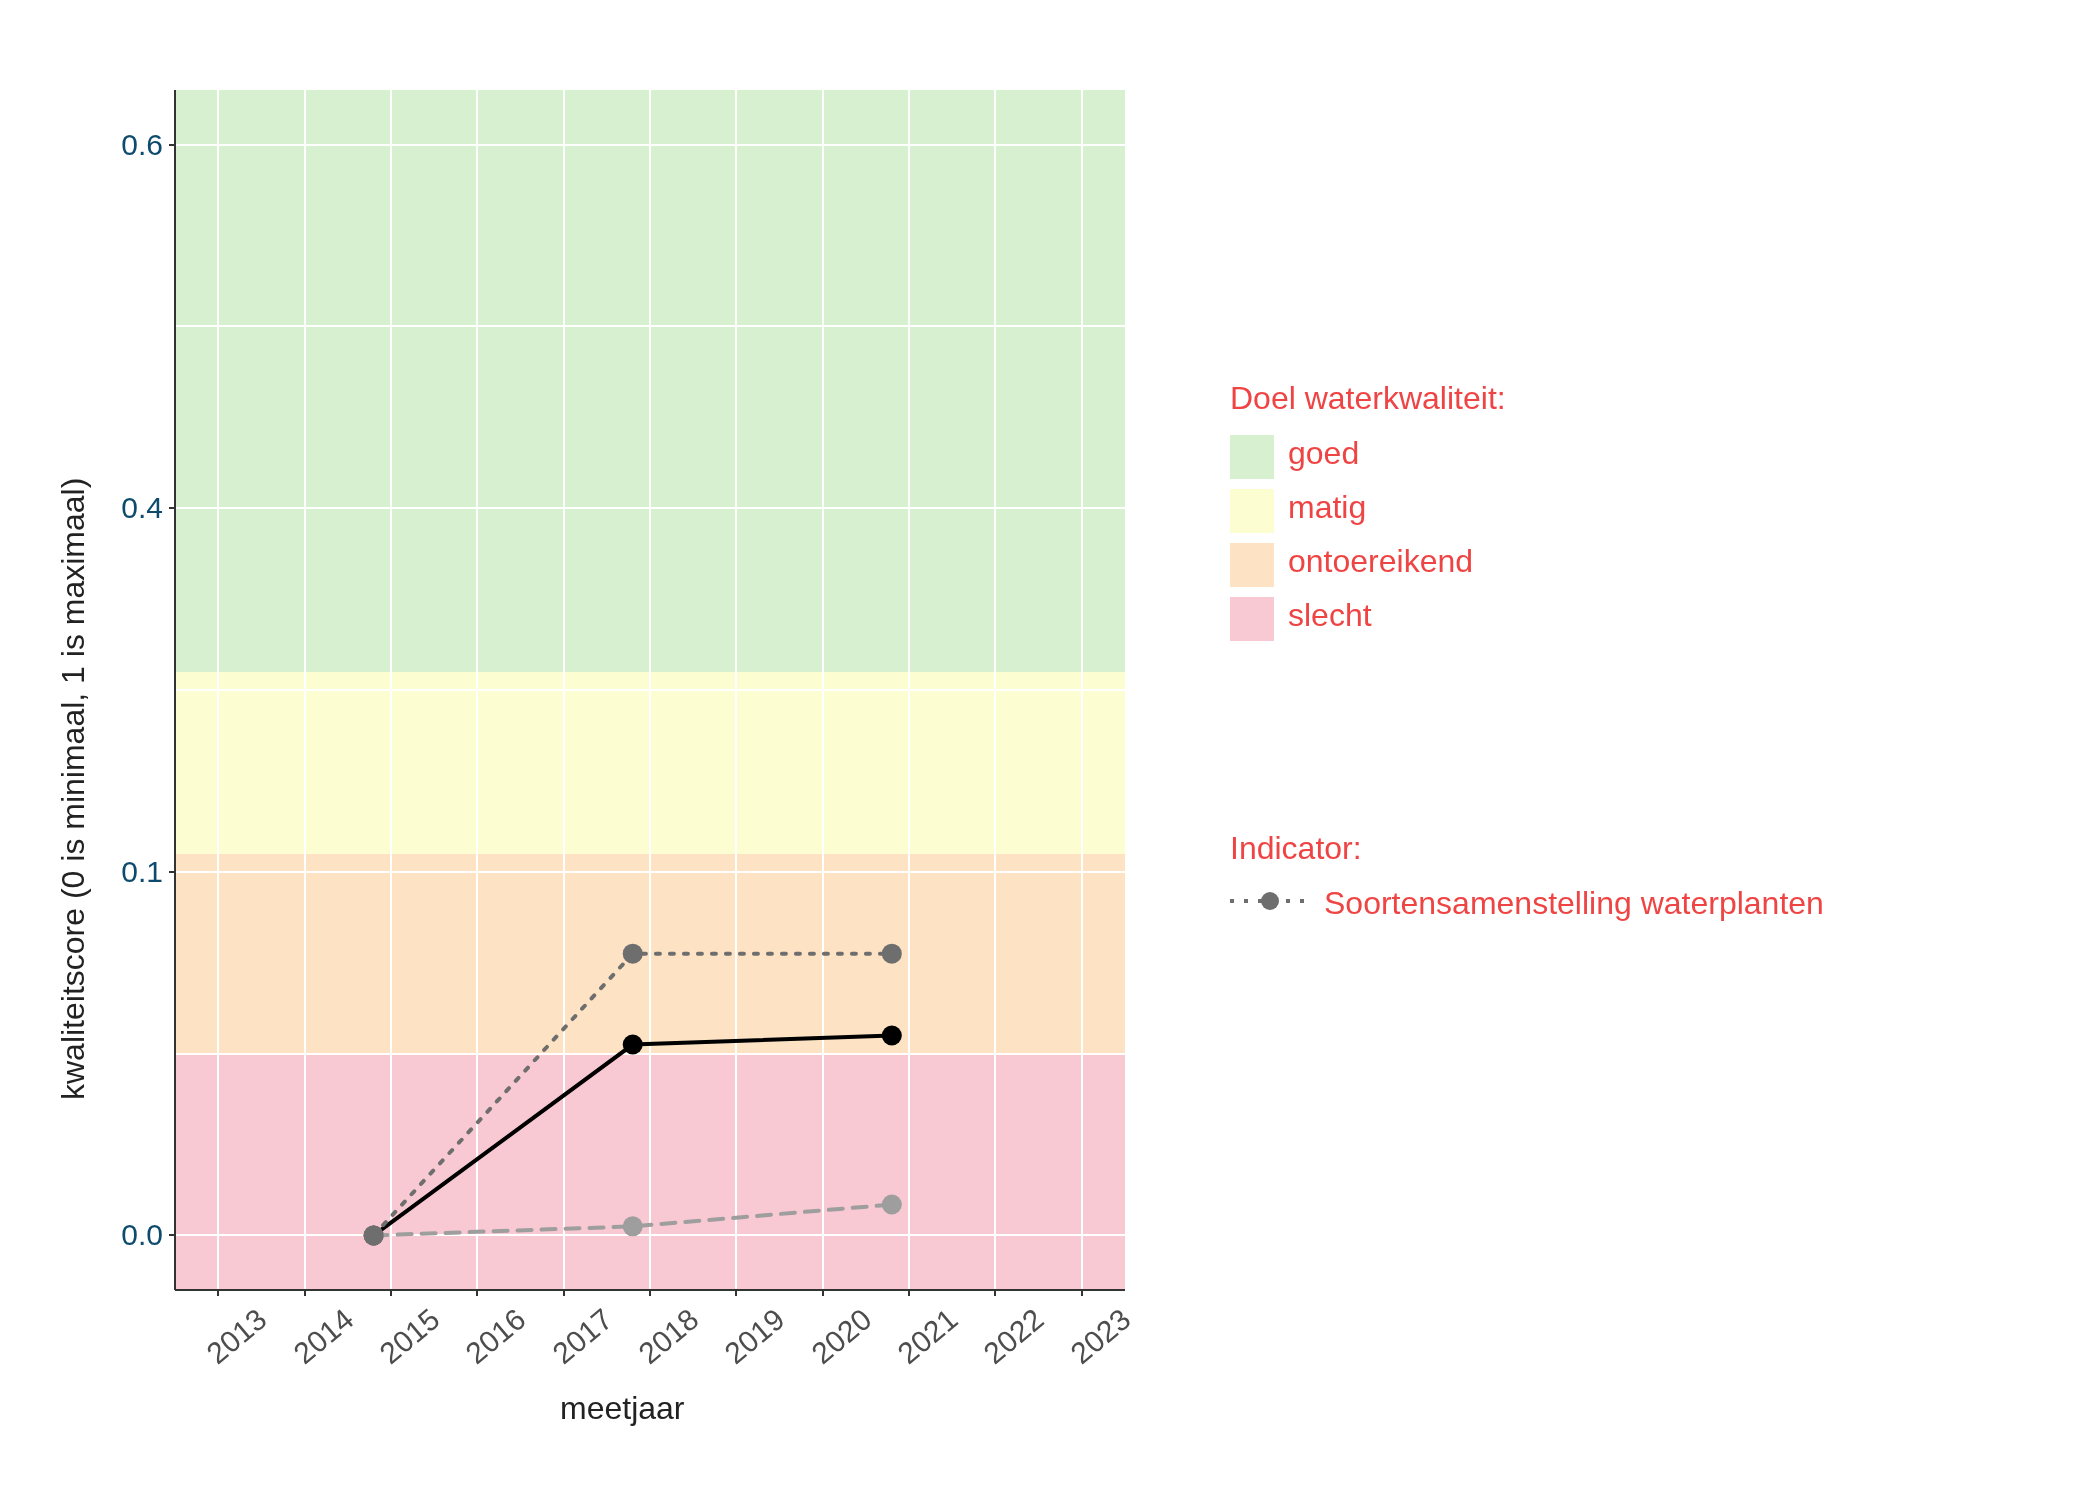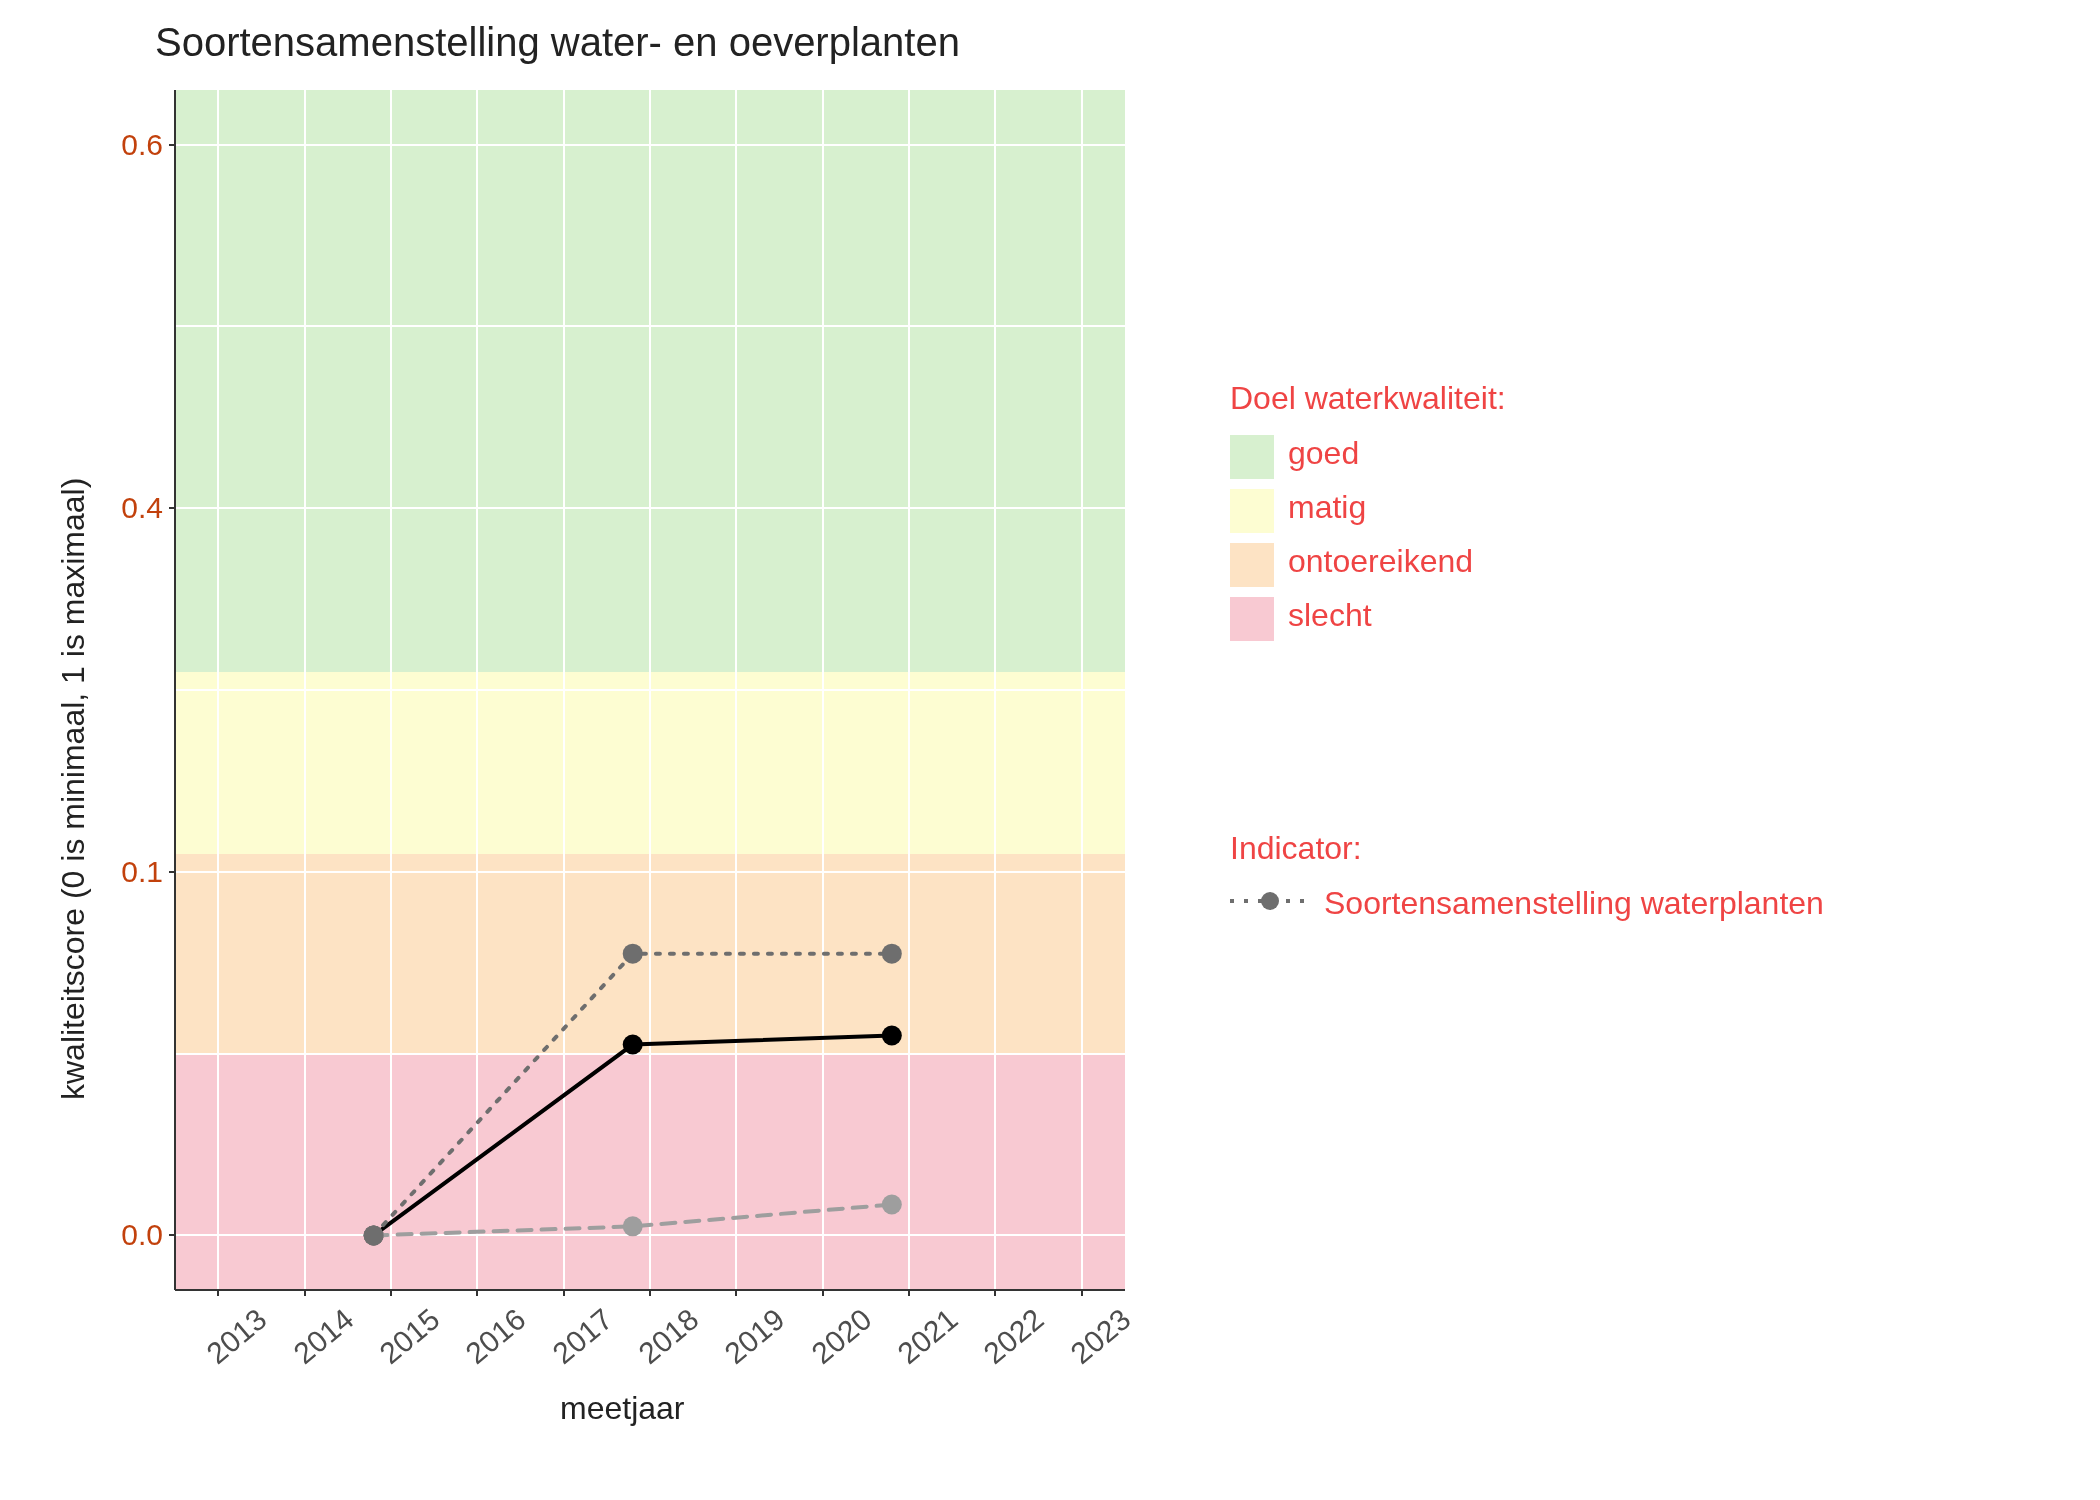--- a/index.html
+++ b/index.html
@@ -46,21 +46,21 @@
     background: #ffffff;
   }
   .gridline-h { height: 2px; left: 0; right: 0; }
   .gridline-v { width: 2px; top: 0; bottom: 0; }
   .axis-text-y {
     position: absolute;
     right: 100%;
     margin-right: 12px;
     transform: translateY(-50%);
     font-size: 30px;
-    color: #c2410c;
+    color: #0c4a6e;
     white-space: nowrap;
   }
   .axis-text-x {
     position: absolute;
     top: 100%;
     margin-top: 12px;
     transform: translateX(-50%) rotate(-40deg);
     transform-origin: right top;
     font-size: 30px;
     color: #4d4d4d;
@@ -105,21 +105,20 @@
     height: 32px;
     margin-right: 14px;
     position: relative;
   }
 </style>
 </head>
 <body>
 
 <div class="figure">
 
-  <div class="title" id="title" style="left: 155px; top: 20px;">Soortensamenstelling water- en oeverplanten</div>
 
   <div class="ylabel" id="ylabel" style="left: 55px; top: 1100px;">kwaliteitscore (0 is minimaal, 1 is maximaal)</div>
   <div class="xlabel" id="xlabel" style="left: 560px; top: 1390px;">meetjaar</div>
 
   <div class="plot-panel" id="panel" style="left: 175px; top: 90px; width: 950px; height: 1200px;">
 
   <div class="band" style="top: 0px; height: 581.818px; background: rgb(215, 240, 207);"></div>
       <div class="band" style="top: 581.818px; height: 181.818px; background: rgb(253, 253, 210);"></div>
       <div class="band" style="top: 763.636px; height: 200px; background: rgb(253, 227, 196);"></div>
       <div class="band" style="top: 963.636px; height: 236.364px; background: rgb(248, 201, 210);"></div>

